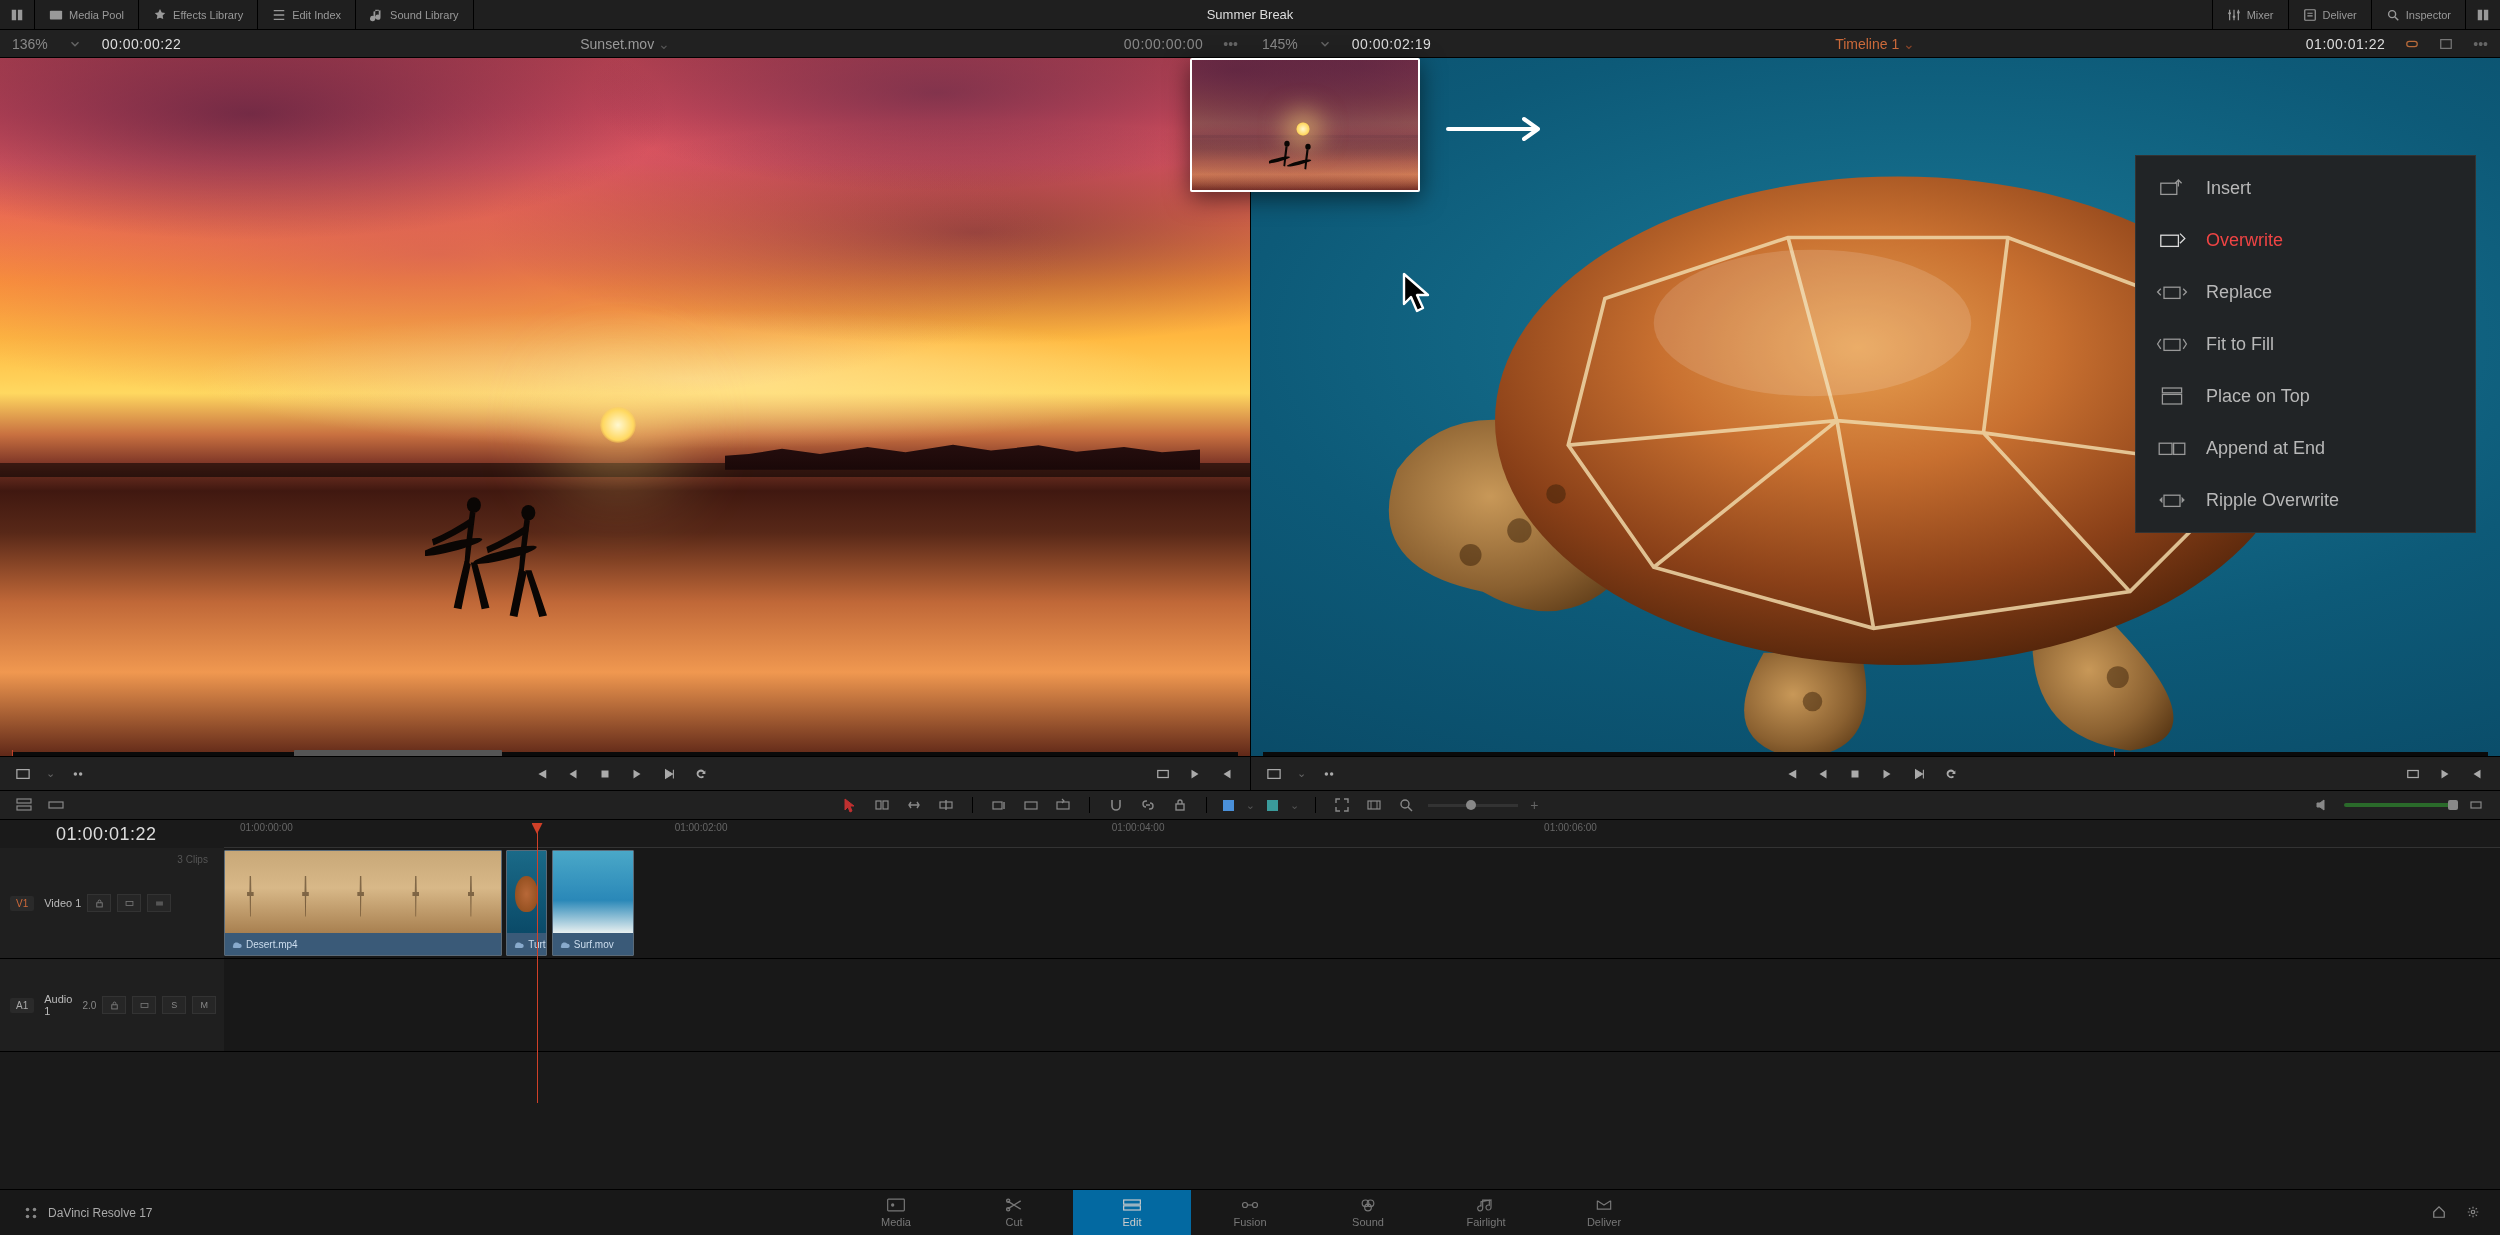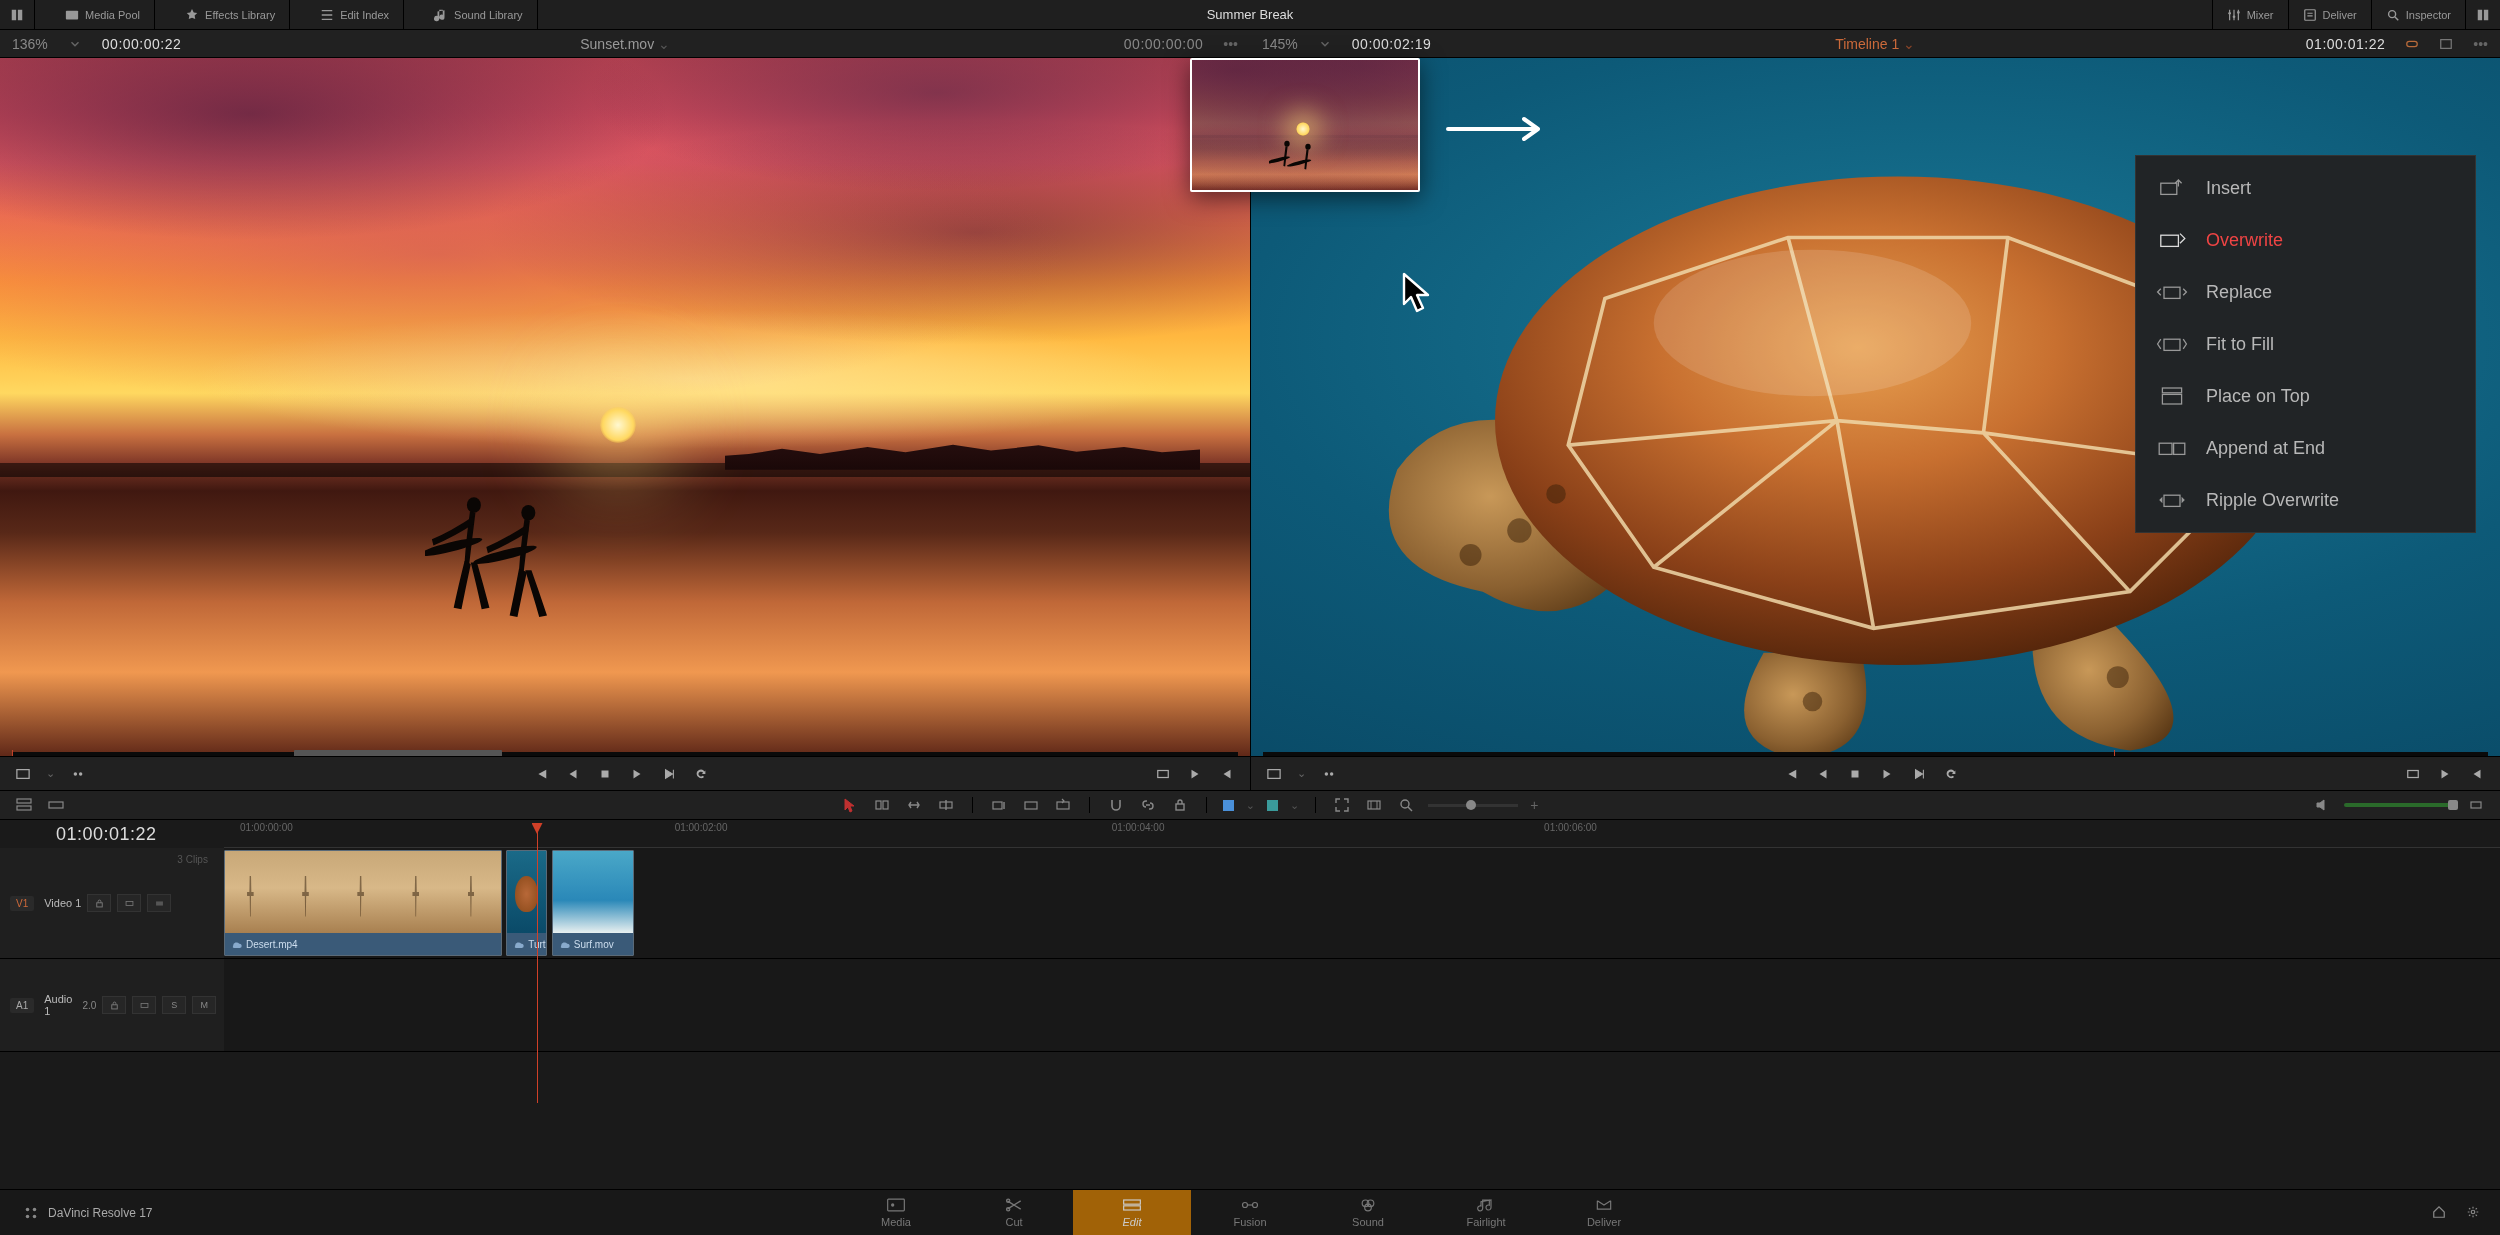--- a/index.html
+++ b/index.html
@@ -1,21 +1,21 @@
 <!DOCTYPE html>
 <html><head>
 <meta charset="utf-8">
 <style>
 * { margin:0; padding:0; box-sizing:border-box; font-family:-apple-system,BlinkMacSystemFont,"Segoe UI",sans-serif; }
 body { background:#1a1a1a; color:#aaa; font-size:11px; overflow:hidden; width:2500px; height:1235px; position:relative; }
 
 
 .topbar { height:30px; background:#1f1f1f; display:flex; align-items:center; border-bottom:1px solid #000; }
 .topbar-left, .topbar-right { display:flex; align-items:center; }
-.topbar-left { flex:1;gap:16px; }
+.topbar-left { flex:1; }
 .topbar-center { flex:0 0 auto; color:#ddd; font-size:13px; }
 .topbar-right { flex:1; justify-content:flex-end; }
 .topbar-item { display:flex; align-items:center; gap:6px; padding:0 14px; height:30px; border-right:1px solid #000; color:#999; cursor:pointer; }
 .topbar-right .topbar-item { border-right:none; border-left:1px solid #000; }
 .topbar-item svg { width:14px; height:14px; fill:#999; }
 
 
 .infostrip { height:28px; background:#212121; display:flex; border-bottom:1px solid #000; }
 .infostrip > div { display:flex; align-items:center; padding:0 12px; font-size:14px; color:#888; }
 .info-left { width:50%; gap:20px; }
@@ -118,21 +118,21 @@
 .track.video .track-lane { height:110px; }
 .track.audio .track-lane { height:92px; }
 .audio .th-row1 .gain { margin-left:auto; color:#888; font-size:10px; }
 
 
 .pagetabs { position:absolute; bottom:0; left:0; right:0; height:46px; background:#181818; border-top:1px solid #000; display:flex; align-items:center; }
 .app-name { display:flex; align-items:center; gap:10px; padding:0 24px; color:#aaa; font-size:12px; }
 .app-name svg { width:14px; height:14px; fill:#888; }
 .pagetab-group { position:absolute; left:50%; transform:translateX(-50%); display:flex; height:100%; }
 .pagetab { width:118px; display:flex; flex-direction:column; align-items:center; justify-content:center; gap:3px; color:#777; cursor:pointer; font-size:11px; }
-.pagetab.active { background:#a16207; color:#ccc;font-style:italic; }
+.pagetab.active { background:#0369a1; color:#ccc; }
 .pagetab svg { width:20px; height:16px; fill:#777; }
 .pagetab.active svg { fill:#ccc; }
 .page-right { margin-left:auto; padding:0 20px; display:flex; gap:20px; }
 .page-right svg { width:14px; height:14px; fill:#888; }
 
 
 .scrubber { position:absolute; bottom:0; left:12px; right:12px; height:4px; background:#0a0a0a; }
 .scrubber-thumb { position:absolute; top:-2px; height:7px; background:#555; border-radius:1px; }
 .pos-marker { position:absolute; top:-2px; width:1px; height:7px; background:#c04028; }
 

